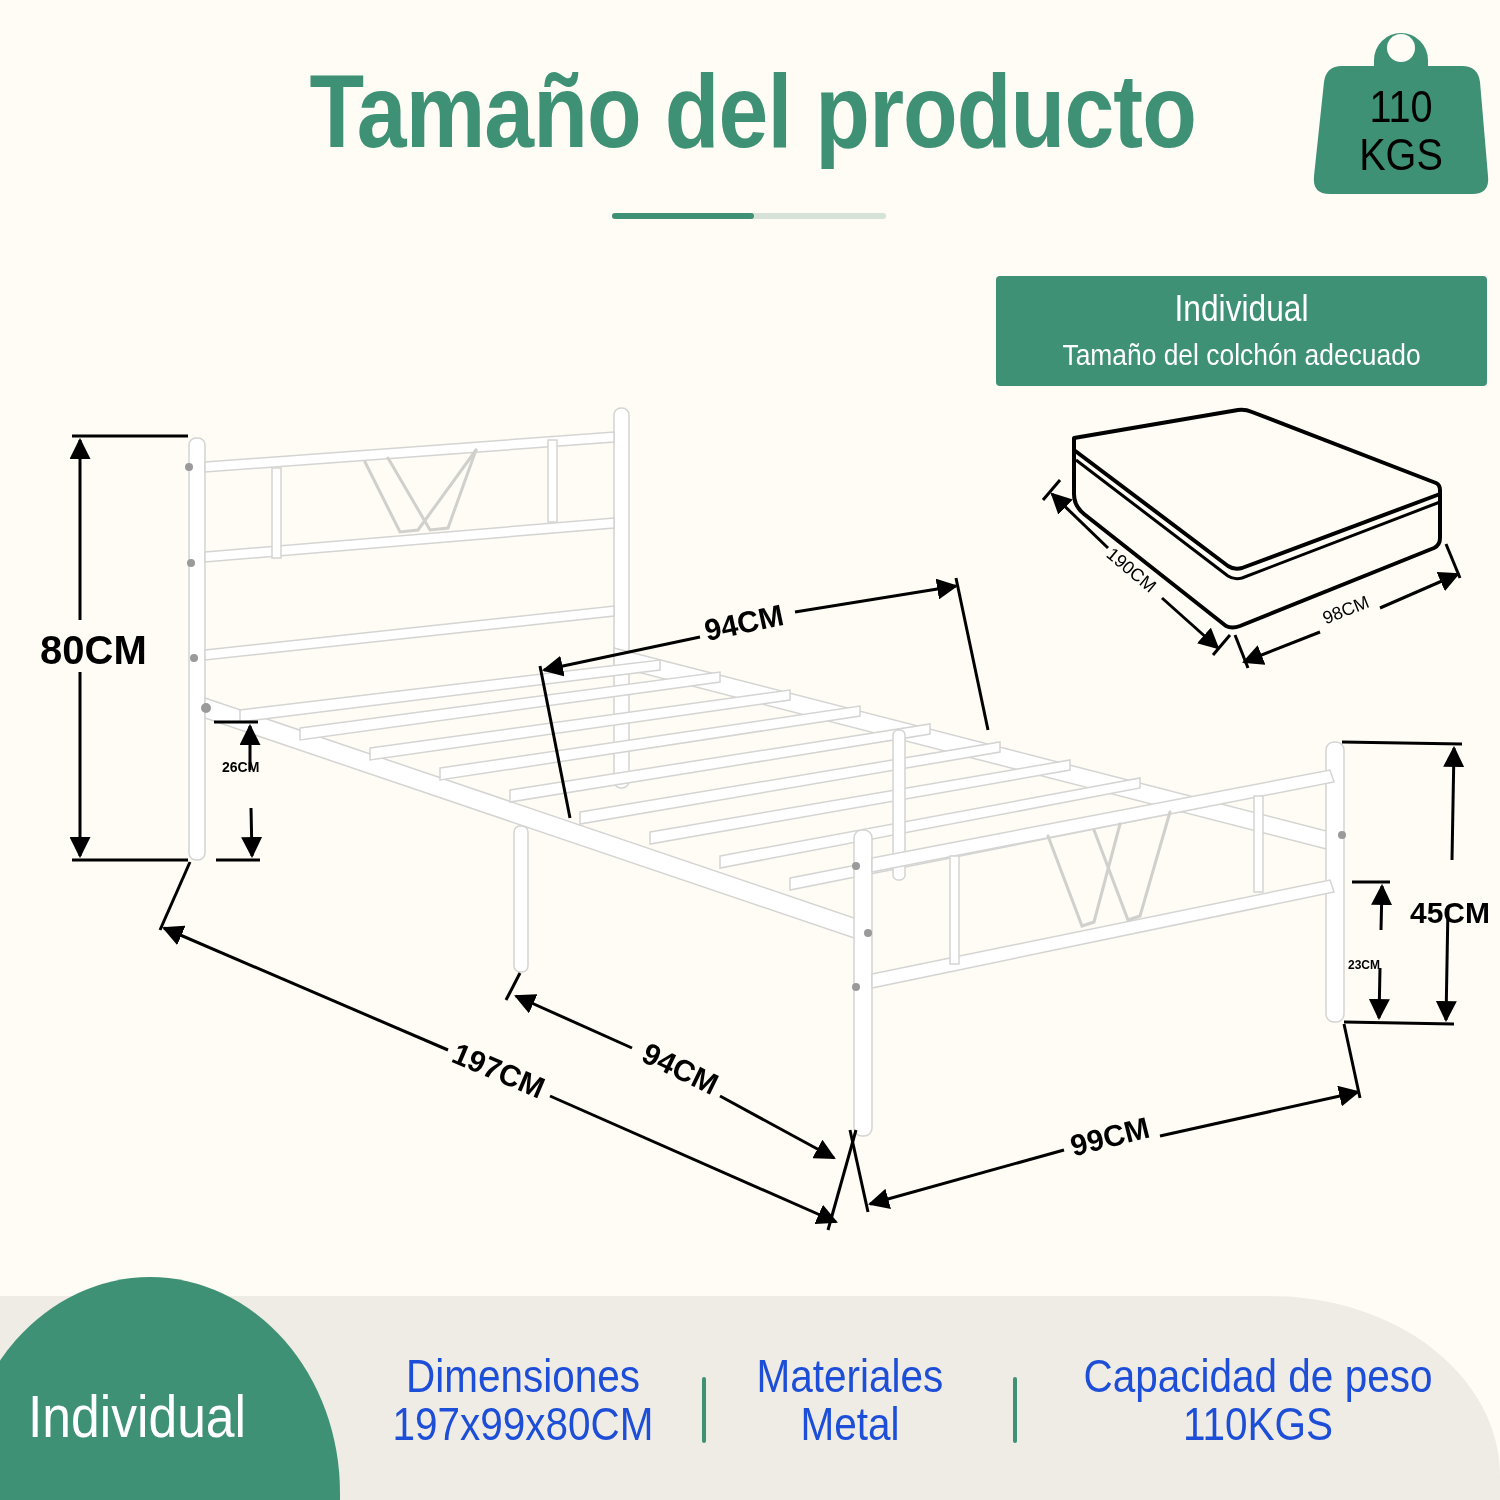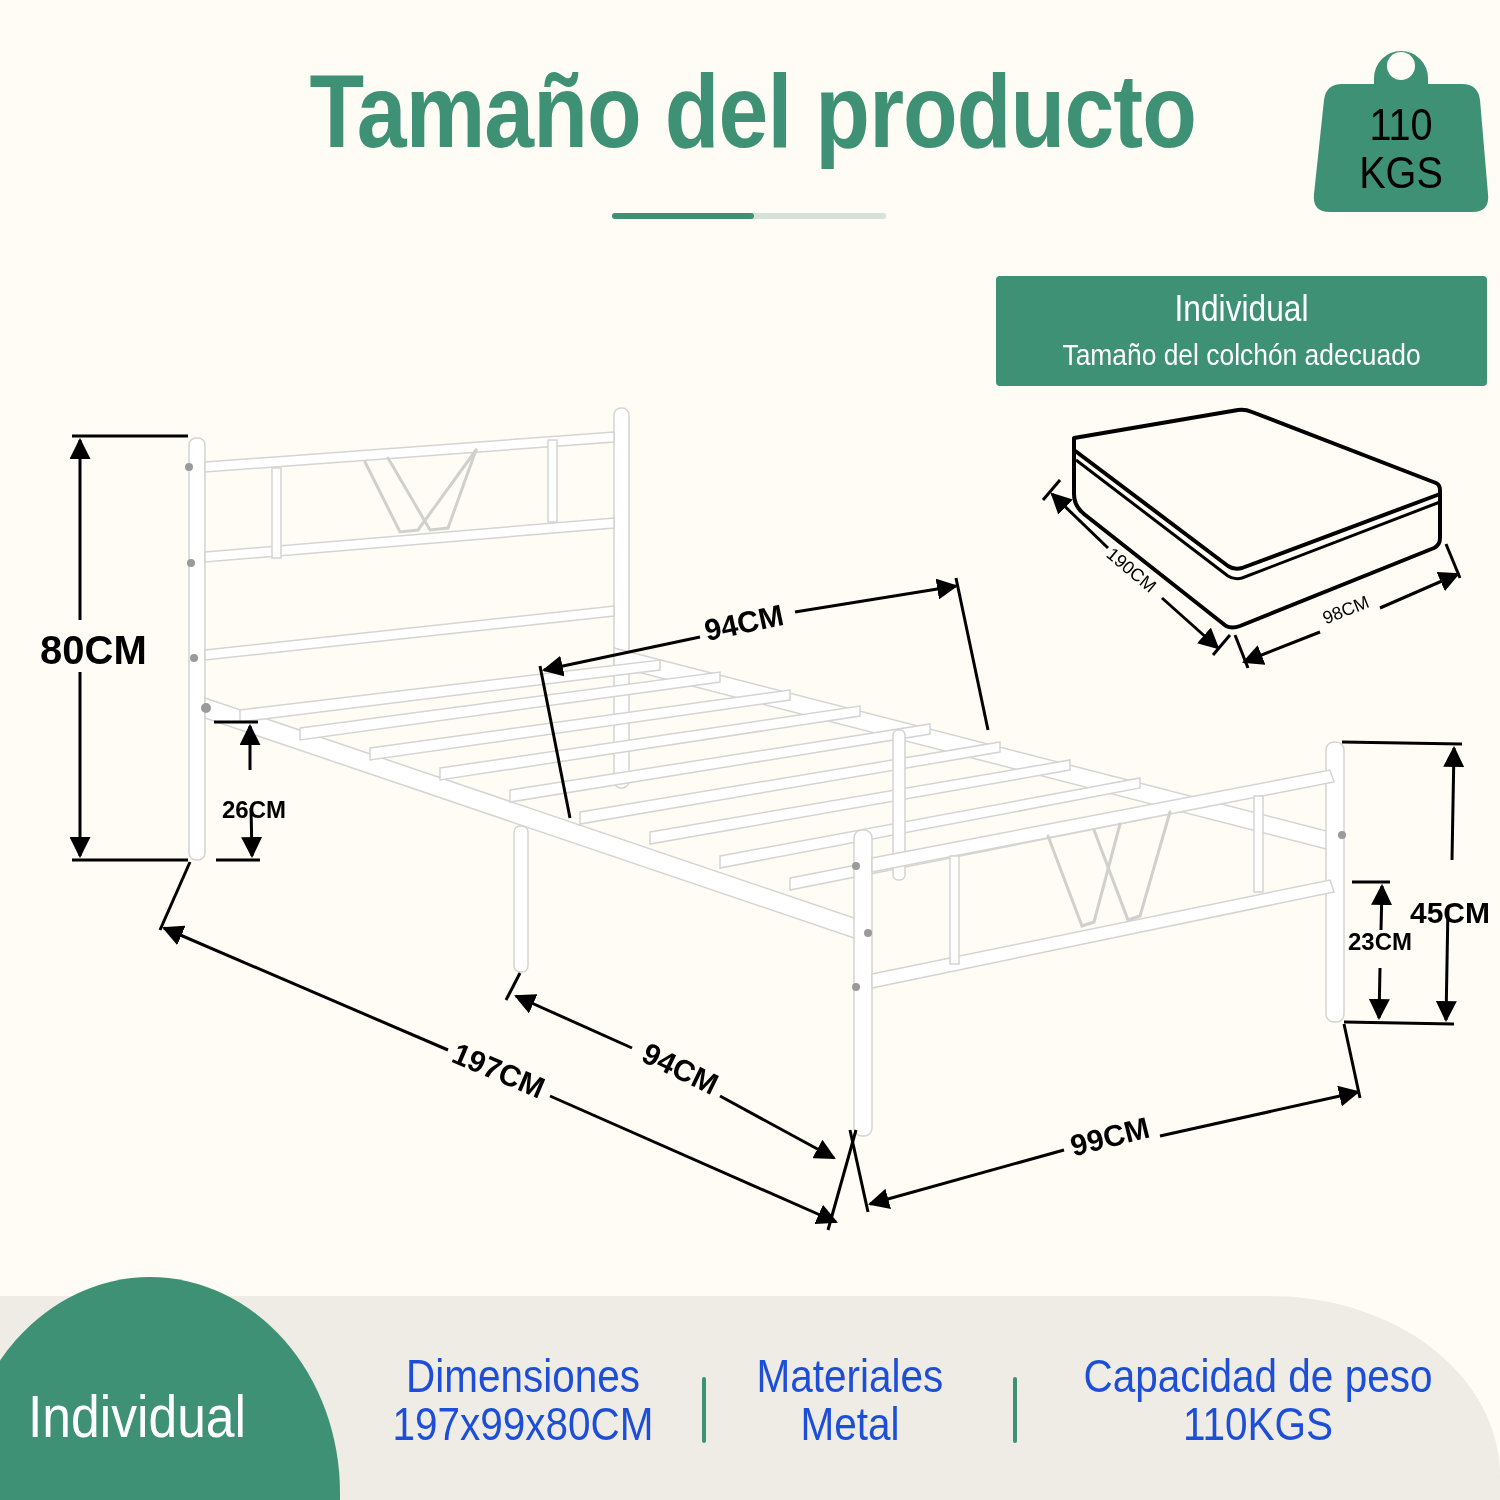--- a/index.html
+++ b/index.html
@@ -10,21 +10,21 @@
   }
   .title {
     position:absolute; left:0; width:1500px; top:52px; text-align:center;
     font-family:"Liberation Sans", sans-serif; font-weight:bold;
     font-size:104px; color:#3f9176; letter-spacing:-1px;
     transform:scaleX(0.86); transform-origin:770px 0;
   }
   .underline { position:absolute; left:612px; top:213px; width:274px; height:6px; border-radius:3px; background:#d6e1d7; }
   .underline .fill { position:absolute; left:0; top:0; width:142px; height:6px; border-radius:3px; background:#3f9176; }
 
-  .weight { position:absolute; left:1312px; top:26px; width:178px; height:188px; }
+  .weight { position:absolute; left:1312px; top:8px; width:178px; height:188px; }
   .weight svg { position:absolute; left:0; top:0; }
   .weight .wtext {
     position:absolute; left:0; width:178px; text-align:center; color:#000;
     font-family:"Liberation Sans", sans-serif; font-size:44px; line-height:46px;
     transform:scaleX(0.9);
   }
 
   .mbox {
     position:absolute; left:996px; top:276px; width:491px; height:110px;
     background:#3f9176; border-radius:4px; color:#fff; text-align:center;
@@ -189,27 +189,27 @@
     <line x1="1454" y1="748" x2="1452" y2="860" marker-start="url(#ah)"></line>
     <line x1="1448" y1="906" x2="1446" y2="1020" marker-end="url(#ah)"></line>
 
     <line x1="1352" y1="882" x2="1390" y2="882"></line>
     <line x1="1382" y1="886" x2="1381" y2="930" marker-start="url(#ah)"></line>
     <line x1="1380" y1="968" x2="1379" y2="1018" marker-end="url(#ah)"></line>
   </g>
 </svg>
 
 <div class="dim" style="left:36px;top:628px;font-size:40px;background:none">80CM</div>
-<div class="dim" style="left:218px;top:796px;font-size:24px;background:none">26CM</div>
+<div class="dim" style="left:218px;top:759px;font-size:14px;background:none">26CM</div>
 <div class="dim" style="left:700px;top:606px;font-size:30px;transform:rotate(-12deg);background:none">94CM</div>
 <div class="dim" style="left:446px;top:1054px;font-size:30px;transform:rotate(23deg);background:none">197CM</div>
 <div class="dim" style="left:636px;top:1052px;font-size:30px;transform:rotate(26deg);background:none">94CM</div>
 <div class="dim" style="left:1066px;top:1120px;font-size:30px;transform:rotate(-14deg);background:none">99CM</div>
 <div class="dim" style="left:1406px;top:896px;font-size:30px;background:none">45CM</div>
-<div class="dim" style="left:1344px;top:928px;font-size:24px;background:none">23CM</div>
+<div class="dim" style="left:1344px;top:958px;font-size:12px;background:none">23CM</div>
 <div class="dim" style="left:1098px;top:560px;font-size:18px;font-weight:normal;transform:rotate(40deg);background:none">190CM</div>
 <div class="dim" style="left:1318px;top:600px;font-size:18px;font-weight:normal;transform:rotate(-22deg);background:none">98CM</div>
 
 <div class="band"></div>
 <div class="blob"></div>
 <div class="blob-label">Individual</div>
 
 <div class="stat" style="left:368px;width:310px">
   <span class="k">Dimensiones</span>
   <span class="v">197x99x80CM</span>

